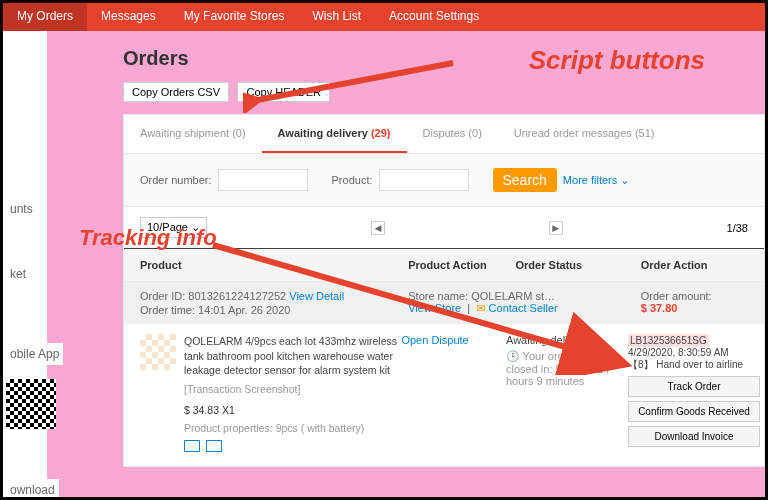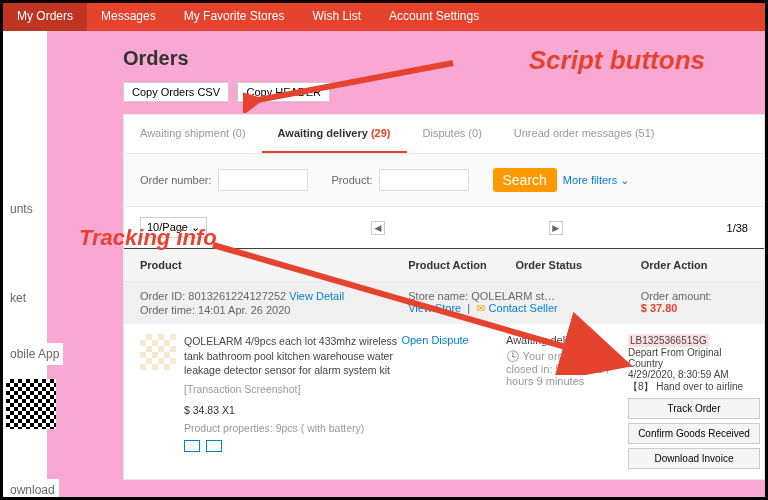--- a/index.html
+++ b/index.html
@@ -125,33 +125,32 @@
       </div>
       <div class="col-action">
         <span class="link">Open Dispute</span>
       </div>
       <div class="col-status">
         <div>Awaiting delivery</div>
         <div class="prod-meta" style="margin-top:4px"><span>🕓</span> <span>Your order will be closed in: 54 days 14 hours 9 minutes</span></div>
       </div>
       <div class="col-order tracking">
         <div class="tracking-num">LB132536651SG</div>
-        <div>Depart From Original Country</div>
         <div>4/29/2020, 8:30:59 AM</div>
         <div>【8】 Hand over to airline</div>
         <button class="action-btn">Track Order</button>
         <button class="action-btn">Confirm Goods Received</button>
         <button class="action-btn">Download Invoice</button>
       </div>
     </div>
   </div>
 </div>
 
 <div class="sidebar-frag" style="top:195px">unts</div>
-<div class="sidebar-frag" style="top:284px">ket</div>
+<div class="sidebar-frag" style="top:260px">ket</div>
 <div class="sidebar-frag" style="top:340px">obile App</div>
 <div class="sidebar-frag" style="top:476px">ownload</div>
 <div style="position:absolute;left:3px;top:376px;width:50px;height:50px;background:repeating-conic-gradient(#000 0 25%, #fff 0 50%) 0 0/8px 8px"></div>
 
 <div class="annot1">Script buttons</div>
 <div class="annot2">Tracking info</div>
 
 <svg class="arrow-svg" style="top:50px;left:240px;width:220px;height:60px">
   <defs>
       <marker id="ah1" markerWidth="12" markerHeight="12" refX="2" refY="6" orient="auto">

